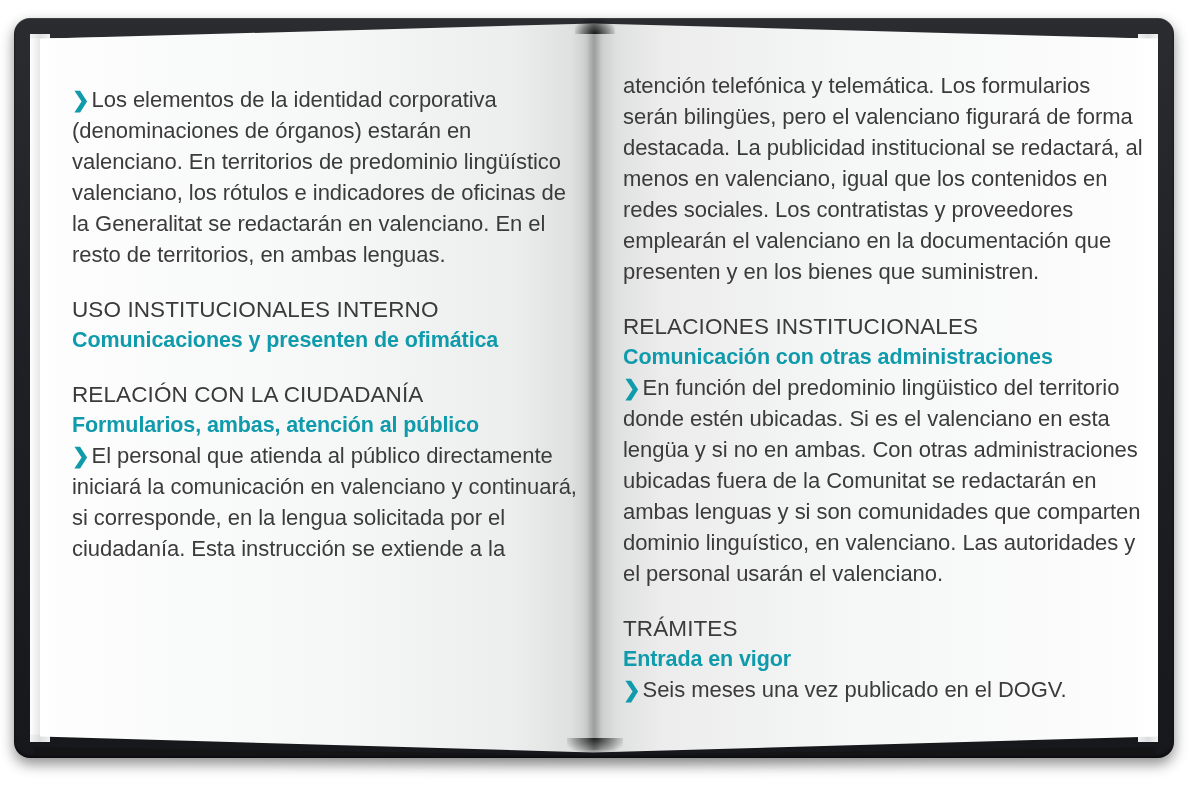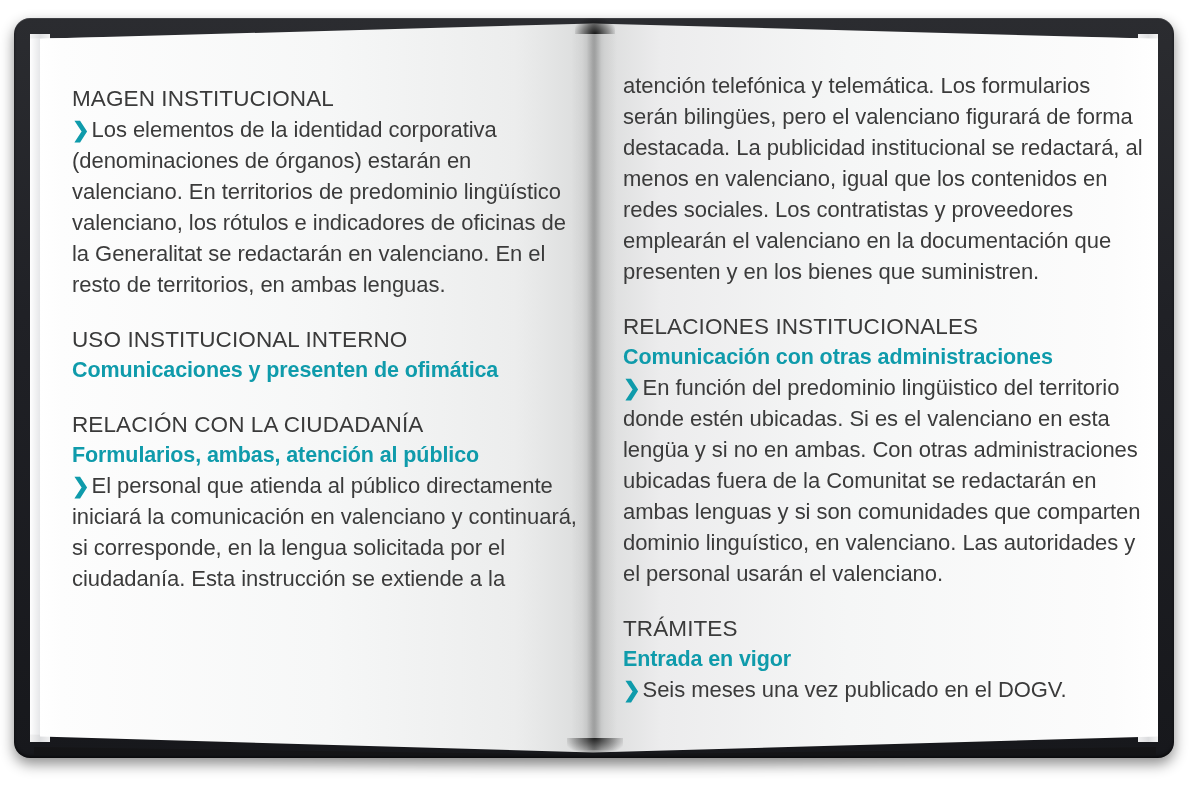--- a/index.html
+++ b/index.html
@@ -225,26 +225,25 @@
   <div class="cover-inner-bevel"></div>
 
   <div class="paper-block"></div>
   <div class="edge-left"></div>
   <div class="edge-right"></div>
 
   <div class="page page-left">
     <div class="col col-left">
 
       <div class="section">
-        <div class="sec-title">MAGEN INSTITUCIONAL</div>
         <div class="sec-body"><span class="bullet">❯</span><span>Los elementos de la identidad corporativa (denominaciones de órganos) estarán en valenciano. En territorios de predominio lingüístico valenciano, los rótulos e  indicadores de oficinas de la Generalitat se redactarán en valenciano. En el resto de territorios, en ambas lenguas.</span></div>
       </div>
 
       <div class="section">
-        <div class="sec-title">USO INSTITUCIONAL INTERNO</div>
+        <div class="sec-title">USO INSTITUCIONALES INTERNO</div>
         <div class="sec-subtitle">Comunicaciones y  presenten de ofimática</div>
       </div>
 
       <div class="section">
         <div class="sec-title">RELACIÓN CON LA CIUDADANÍA</div>
         <div class="sec-subtitle">Formularios, ambas, atención al público</div>
         <div class="sec-body"><span class="bullet">❯</span><span>El personal que atienda al público directamente iniciará la comunicación en valenciano y continuará, si corresponde, en la lengua solicitada por el ciudadanía. Esta instrucción se extiende a la</span></div>
       </div>
 
     </div>

